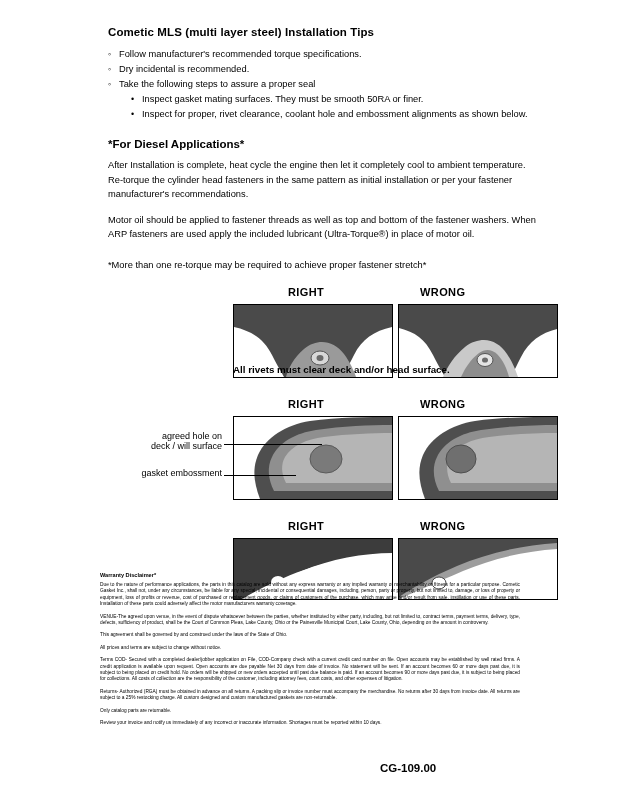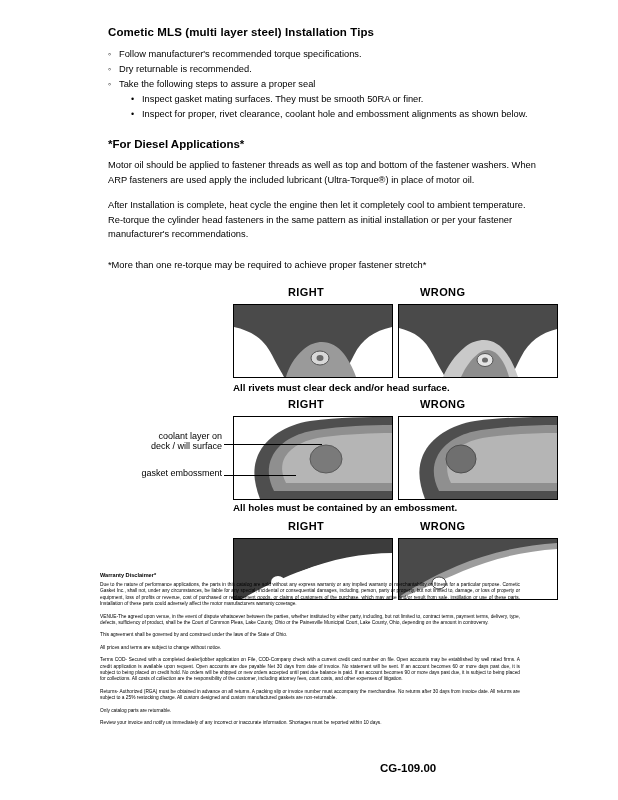--- a/index.html
+++ b/index.html
@@ -143,33 +143,33 @@
 </style>
 </head>
 <body>
 
 <div class="page">
 
   <h1 class="title">Cometic MLS (multi layer steel) Installation Tips</h1>
 
   <ul class="bullets">
     <li>Follow manufacturer's recommended torque specifications.</li>
-    <li>Dry returnable is recommended.</li>
+    <li>Dry incidental is recommended.</li>
     <li>
       <span>Take the following steps to assure a proper seal</span>
       <ul class="subbullets">
         <li>Inspect gasket mating surfaces.  They must be smooth 50RA or finer.</li>
         <li>Inspect for proper, rivet clearance, coolant hole and embossment alignments as shown below.</li>
       </ul>
     </li>
   </ul>
 
   <h2 class="subhead">*For Diesel Applications*</h2>
+  <p class="body">After Installation is complete, heat cycle the engine then let it completely cool to ambient temperature. Re-torque the cylinder head fasteners in the same pattern as initial installation or per your fastener manufacturer's recommendations.</p>
   <p class="body">Motor oil should be applied to fastener threads as well as top and bottom of the fastener washers. When ARP fasteners are used apply the included lubricant (Ultra-Torque®) in place of motor oil.</p>
-  <p class="body">After Installation is complete, heat cycle the engine then let it completely cool to ambient temperature. Re-torque the cylinder head fasteners in the same pattern as initial installation or per your fastener manufacturer's recommendations.</p>
   <p class="note">*More than one re-torque may be required to achieve proper fastener stretch*</p>
 
   <div class="figures">
 
     <div class="fig-label" style="left:246px; top:0px;">RIGHT</div>
     <div class="fig-label" style="left:378px; top:0px;">WRONG</div>
 
     <div class="panel" style="left:191px; top:18px; width:158px; height:72px;">
       <svg width="158" height="72" viewBox="0 0 158 72">
         <rect x="0" y="0" width="158" height="72" fill="#ffffff"></rect>
@@ -184,21 +184,21 @@
       <svg width="158" height="72" viewBox="0 0 158 72">
         <rect x="0" y="0" width="158" height="72" fill="#ffffff"></rect>
         <path d="M0,0 L158,0 L158,24 C142,28 130,36 122,52 C117,62 114,68 112,72 L46,72 C44,68 40,62 34,50 C26,34 16,27 0,23 Z" fill="#4a4a4a"></path>
         <path d="M44,72 C48,62 56,50 66,42 C72,37 79,35 85,35 C94,35 102,40 108,49 C114,58 117,66 119,72 Z" fill="#c9c9c9"></path>
         <path d="M62,72 C66,63 72,54 80,48 C86,44 92,44 98,49 C104,55 108,64 110,72 Z" fill="#8d8d8d"></path>
         <ellipse cx="86" cy="55" rx="8" ry="6.5" fill="#e4e4e4" stroke="#555" stroke-width="1"></ellipse>
         <ellipse cx="86" cy="55" rx="3" ry="2.6" fill="#6a6a6a"></ellipse>
       </svg>
     </div>
 
-    <div class="caption" style="left:191px; top:96px;">All rivets must clear deck and/or head surface.</div>
+    <div class="caption" style="left:191px; top:78px;">All rivets must clear deck and/or head surface.</div>
 
     <div class="fig-label" style="left:246px; top:112px;">RIGHT</div>
     <div class="fig-label" style="left:378px; top:112px;">WRONG</div>
 
     <div class="panel" style="left:191px; top:130px; width:158px; height:82px;">
       <svg width="158" height="82" viewBox="0 0 158 82">
         <rect x="0" y="0" width="158" height="82" fill="#ffffff"></rect>
         <path d="M158,0 L158,82 L26,82 C20,66 18,52 24,38 C32,20 52,8 76,4 C104,0 134,0 158,0 Z" fill="#4e4e4e"></path>
         <path d="M158,8 L158,74 L40,74 C34,62 33,50 38,40 C45,25 62,16 82,13 C108,9 136,8 158,8 Z" fill="#8f8f8f"></path>
         <path d="M158,16 L158,66 L52,66 C47,56 47,47 51,40 C58,29 72,22 90,20 C114,17 138,16 158,16 Z" fill="#b5b5b5"></path>
@@ -212,29 +212,28 @@
         <rect x="0" y="0" width="158" height="82" fill="#ffffff"></rect>
         <path d="M158,0 L158,82 L26,82 C20,66 18,52 24,38 C32,20 52,8 76,4 C104,0 134,0 158,0 Z" fill="#4e4e4e"></path>
         <path d="M158,8 L158,74 L40,74 C34,62 33,50 38,40 C45,25 62,16 82,13 C108,9 136,8 158,8 Z" fill="#8f8f8f"></path>
         <path d="M158,16 L158,66 L52,66 C47,56 47,47 51,40 C58,29 72,22 90,20 C114,17 138,16 158,16 Z" fill="#b5b5b5"></path>
         <ellipse cx="62" cy="42" rx="15" ry="14" fill="#6f6f6f"></ellipse>
         <ellipse cx="62" cy="42" rx="15" ry="14" fill="none" stroke="#4f4f4f" stroke-width="1"></ellipse>
       </svg>
     </div>
 
     <div class="callout-text" style="left:68px; top:145px; width:112px;">
-      <span>coolant layer on</span><br>
+      <span>agreed hole on</span><br>
       <span>deck / will surface</span>
     </div>
     <div class="leader" style="left:182px; top:158px; width:98px;"></div>
 
     <div class="callout-text" style="left:60px; top:182px; width:120px;">gasket embossment</div>
     <div class="leader" style="left:182px; top:189px; width:72px;"></div>
 
-    <div class="caption" style="left:191px; top:216px;">All holes must be contained by an embossment.</div>
 
     <div class="fig-label" style="left:246px; top:234px;">RIGHT</div>
     <div class="fig-label" style="left:378px; top:234px;">WRONG</div>
 
     <div class="panel" style="left:191px; top:252px; width:158px; height:60px;">
       <svg width="158" height="60" viewBox="0 0 158 60">
         <rect x="0" y="0" width="158" height="60" fill="#ffffff"></rect>
         <path d="M0,0 L158,0 L158,8 C120,10 80,18 48,32 C26,42 10,52 0,60 Z" fill="#3a3a3a"></path>
         <path d="M0,6 L158,6 L158,60 L0,60 Z" fill="#3a3a3a" opacity="0"></path>
         <path d="M0,2 C30,8 70,16 100,28 C128,39 146,50 158,60 L158,60 L0,60 Z" fill="#3a3a3a" opacity="0"></path>

